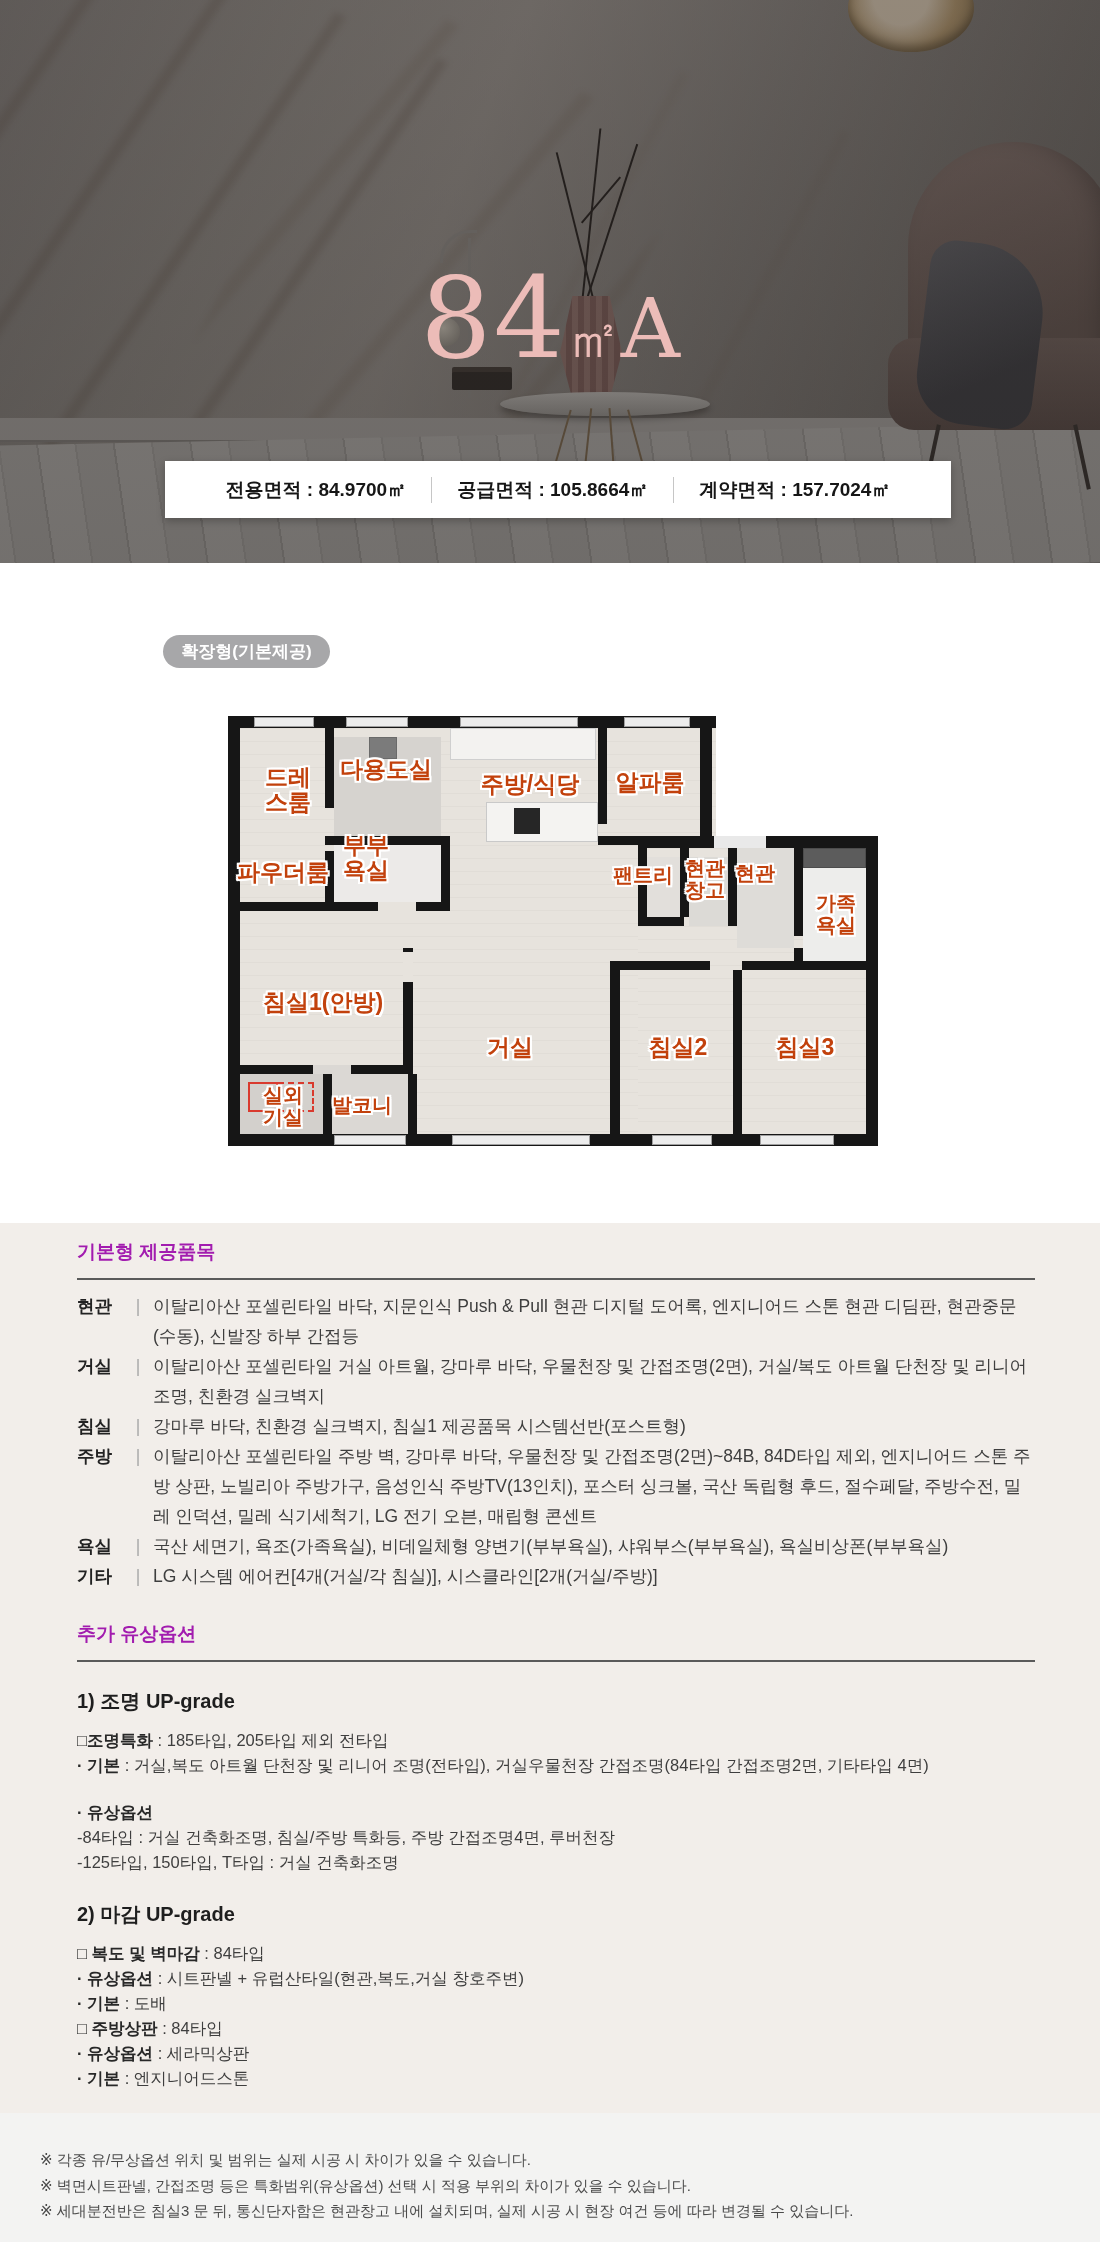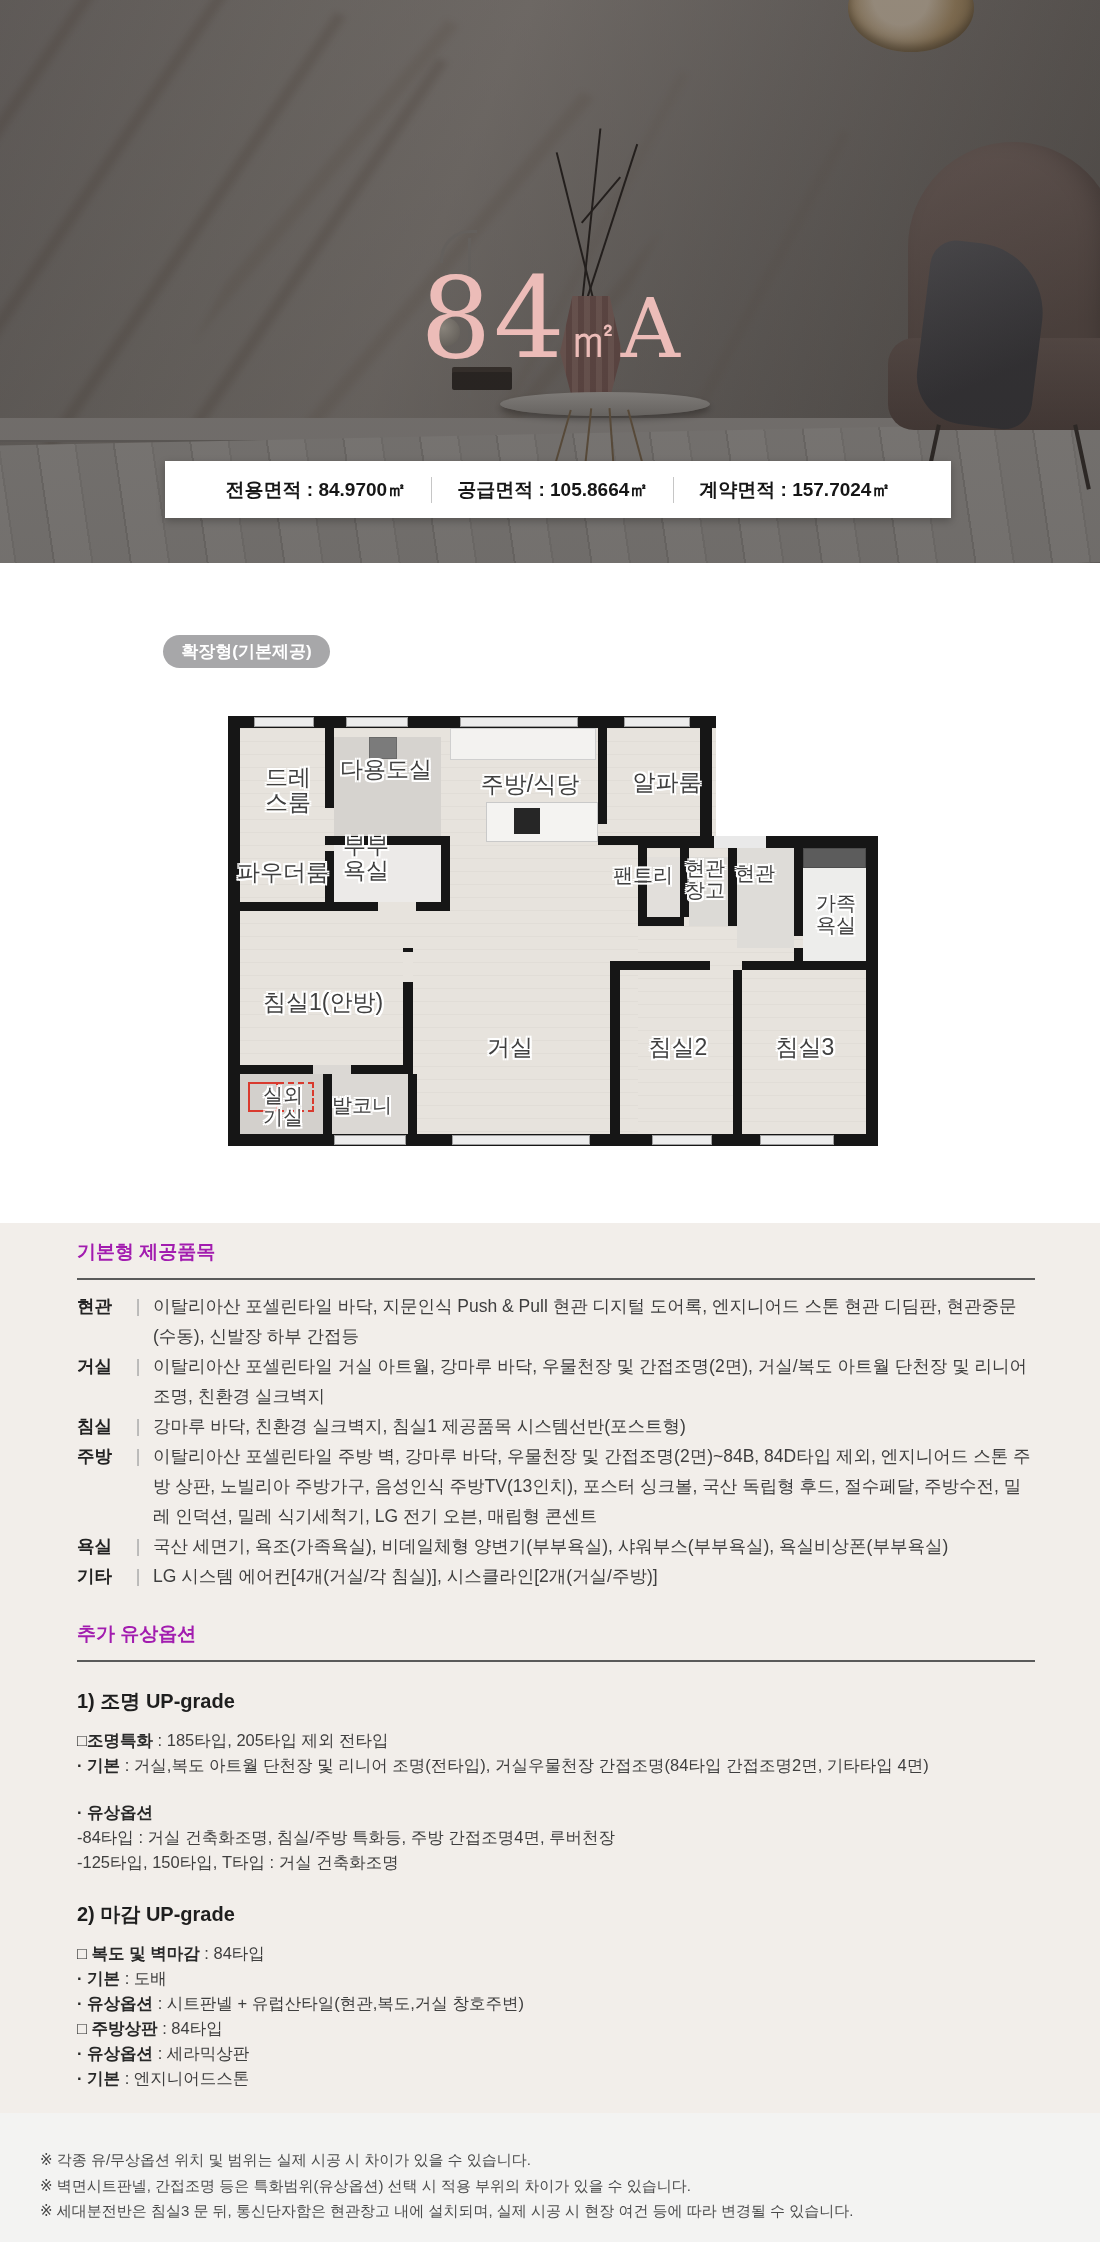--- a/index.html
+++ b/index.html
@@ -68,21 +68,21 @@
   .plan{position:absolute;left:228px;top:153px;width:650px;height:430px;}
   .plan *{box-sizing:border-box;}
   .floor{position:absolute;background:#e7e3dd;
     background-image:repeating-linear-gradient(#e7e3dd 0 12px, #e1ddd7 12px 13px);}
   .wall{position:absolute;background:#161616;z-index:3;}
   .tile{position:absolute;z-index:1;}
   .fixture{position:absolute;z-index:2;}
   .win{position:absolute;z-index:4;background:#ececec;border:1px solid #9f9f9f;}
   .doorgap{position:absolute;z-index:4;}
   .room-label{position:absolute;z-index:6;transform:translate(-50%,-50%);
-    font-weight:normal;color:#404040;text-align:right;white-space:pre-line;line-height:1.1;
+    font-weight:bold;color:#c2410c;text-align:right;white-space:pre-line;line-height:1.1;
     text-shadow:-2px 0 #fff,2px 0 #fff,0 -2px #fff,0 2px #fff,-2px -2px #fff,2px 2px #fff,2px -2px #fff,-2px 2px #fff;}
   .lbl-big{font-size:23px;} .lbl-small{font-size:20px;}
   .redbox{position:absolute;z-index:5;border:2px dashed #d93a2e;}
   .redbox-solid{position:absolute;z-index:5;border:2px solid #d93a2e;}
 
   
   .spec-section{position:absolute;left:0;top:1223px;width:1100px;height:890px;background:#f2eeea;
     padding:16px 65px 0 77px;box-sizing:border-box;overflow:hidden;color:#3e3e3e;}
   .sec-title{font-size:19px;font-weight:bold;color:#a21caf;margin:0 0 13px 0;}
   .sec-rule{height:0;border-top:2px solid #5a5a5a;margin-bottom:11px;}
@@ -203,21 +203,21 @@
         <div class="doorgap" style="left: 150px; top: 186px; width: 38px; height: 9px; background: rgb(231, 227, 221);"></div>
         <div class="doorgap" style="left: 175px; top: 236px; width: 10px; height: 30px; background: rgb(231, 227, 221);"></div>
         <div class="doorgap" style="left: 85px; top: 349px; width: 38px; height: 9px; background: rgb(219, 216, 212);"></div>
         <div class="doorgap" style="left: 486px; top: 120px; width: 52px; height: 12px; background: rgb(233, 233, 233);"></div>
         <div class="redbox" style="left: 20px; top: 366px; width: 66px; height: 30px;"></div>
         <div class="redbox-solid" style="left: 20px; top: 366px; width: 30px; height: 30px;"></div>
         <div class="room-label lbl-big" style="left: 60px; top: 74px;">드레
 스룸</div>
         <div class="room-label lbl-big" style="left: 158px; top: 54px;">다용도실</div>
         <div class="room-label lbl-big" style="left: 302px; top: 69px;">주방/식당</div>
-        <div class="room-label lbl-big" style="left: 422px; top: 67px; margin-left: 17px;">알파룸</div>
+        <div class="room-label lbl-big" style="left: 422px; top: 67px;">알파룸</div>
         <div class="room-label lbl-big" style="left: 55px; top: 157px;">파우더룸</div>
         <div class="room-label lbl-big" style="left: 138px; top: 142px;">부부
 욕실</div>
         <div class="room-label lbl-small" style="left: 415px; top: 159px;">팬트리</div>
         <div class="room-label lbl-small" style="left: 477px; top: 163px;">현관
 창고</div>
         <div class="room-label lbl-small" style="left: 527px; top: 157px;">현관</div>
         <div class="room-label lbl-small" style="left: 608px; top: 198px;">가족
 욕실</div>
         <div class="room-label lbl-big" style="left: 95px; top: 287px;">침실1(안방)</div>
@@ -272,22 +272,22 @@
       <div id="opt-sections">
           <div class="opt-heading">1) 조명 UP-grade</div>
           <div class="opt-line"><span class="opt-label">□조명특화</span> : 185타입, 205타입 제외 전타입</div>
           <div class="opt-line"><span class="opt-label">· 기본</span> : 거실,복도 아트월 단천장 및 리니어 조명(전타입), 거실우물천장 간접조명(84타입 간접조명2면, 기타타입 4면)</div>
           <div class="opt-spacer"></div>
           <div class="opt-line"><span class="opt-label">· 유상옵션</span></div>
           <div class="opt-line">-84타입 : 거실 건축화조명, 침실/주방 특화등, 주방 간접조명4면, 루버천장</div>
           <div class="opt-line">-125타입, 150타입, T타입 : 거실 건축화조명</div>
           <div class="opt-heading">2) 마감 UP-grade</div>
           <div class="opt-line"><span class="opt-label">□ 복도 및 벽마감</span> : 84타입</div>
+          <div class="opt-line"><span class="opt-label">· 유상옵션</span> : 시트판넬 + 유럽산타일(현관,복도,거실 창호주변)</div>
           <div class="opt-line"><span class="opt-label">· 기본</span> : 도배</div>
-          <div class="opt-line"><span class="opt-label">· 유상옵션</span> : 시트판넬 + 유럽산타일(현관,복도,거실 창호주변)</div>
           <div class="opt-line"><span class="opt-label">□ 주방상판</span> : 84타입</div>
           <div class="opt-line"><span class="opt-label">· 유상옵션</span> : 세라믹상판</div>
           <div class="opt-line"><span class="opt-label">· 기본</span> : 엔지니어드스톤</div>
         </div>
     </div>
   </div>
 
   <div class="footer" id="footer">
       <div class="foot-note">※ 각종 유/무상옵션 위치 및 범위는 실제 시공 시 차이가 있을 수 있습니다.</div>
       <div class="foot-note">※ 벽면시트판넬, 간접조명 등은 특화범위(유상옵션) 선택 시 적용 부위의 차이가 있을 수 있습니다.</div>

